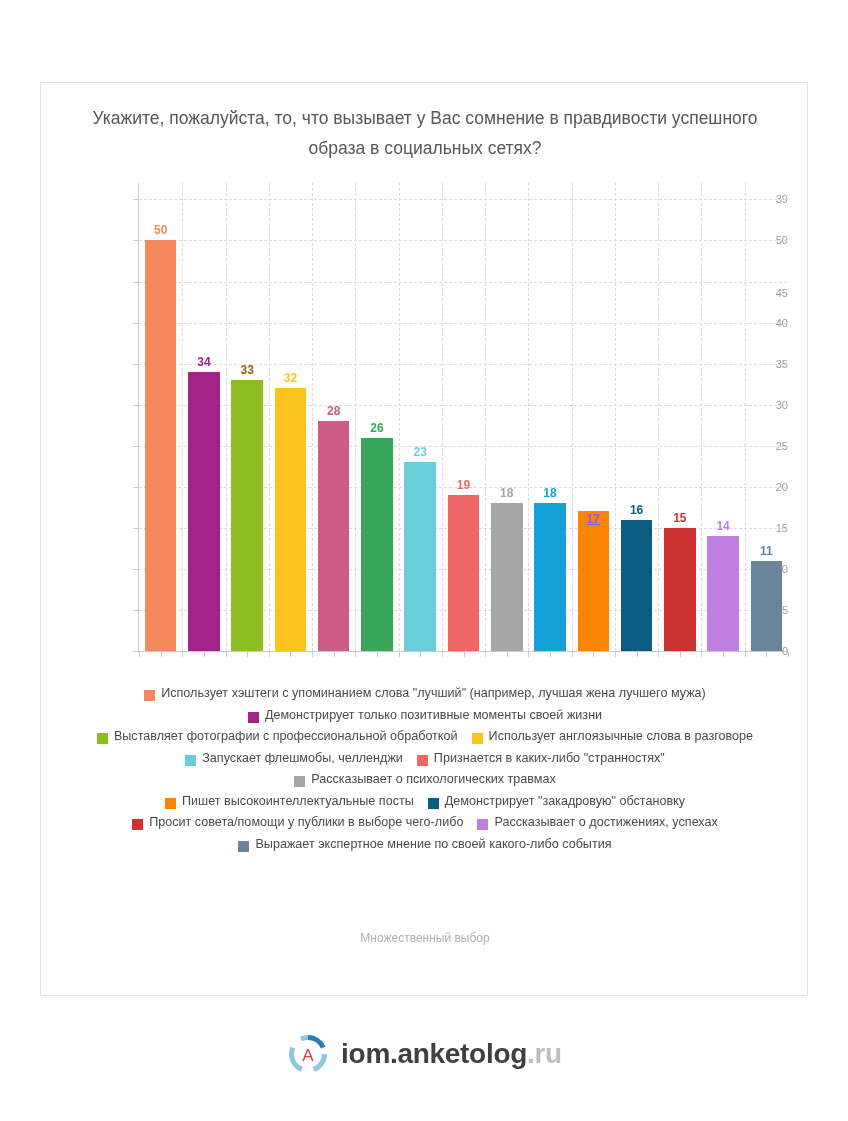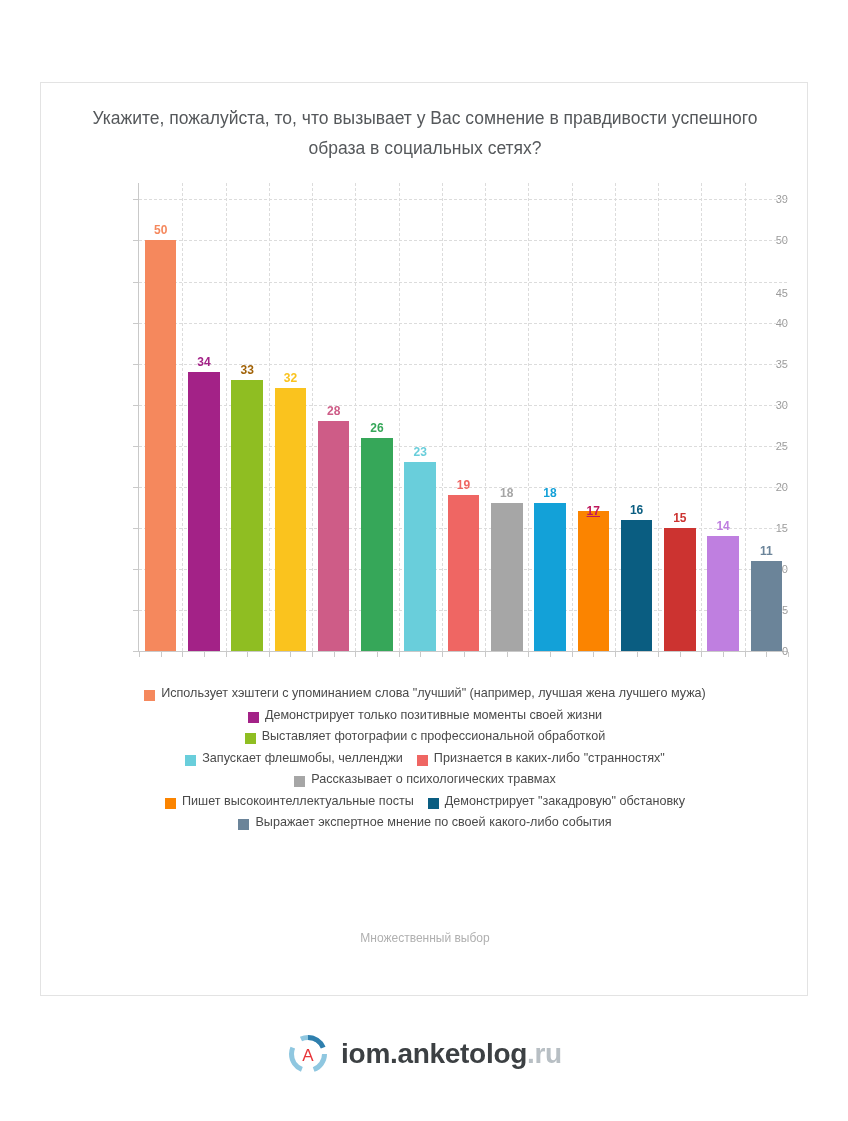--- a/index.html
+++ b/index.html
@@ -323,21 +323,21 @@
           <div class="bar-label" style="left: 216.333px; width: 43.2667px; top: 251.526px; color: rgb(54, 167, 89);">26</div>
           <div class="bar" title="Запускает флешмобы, челленджи: 23" style="left: 265.441px; width: 31.5847px; height: 188.842px; background: rgb(105, 206, 219);"></div>
           <div class="bar-label" style="left: 259.6px; width: 43.2667px; top: 276.158px; color: rgb(105, 206, 219);">23</div>
           <div class="bar" title="Признается в каких-либо &quot;странностях&quot;: 19" style="left: 308.708px; width: 31.5847px; height: 156px; background: rgb(239, 102, 99);"></div>
           <div class="bar-label" style="left: 302.867px; width: 43.2667px; top: 309px; color: rgb(239, 102, 99);">19</div>
           <div class="bar" title="Рассказывает о психологических травмах: 18" style="left: 351.974px; width: 31.5847px; height: 147.789px; background: rgb(166, 166, 166);"></div>
           <div class="bar-label" style="left: 346.133px; width: 43.2667px; top: 317.211px; color: rgb(166, 166, 166);">18</div>
           <div class="bar" title="Показывает свои слабые стороны (например, депрессивное состояние, выгорание): 18" style="left: 395.241px; width: 31.5847px; height: 147.789px; background: rgb(19, 161, 216);"></div>
           <div class="bar-label" style="left: 389.4px; width: 43.2667px; top: 317.211px; color: rgb(19, 161, 216);">18</div>
           <div class="bar" title="Пишет высокоинтеллектуальные посты: 17" style="left: 438.508px; width: 31.5847px; height: 139.579px; background: rgb(251, 132, 0);"></div>
-          <div class="bar-label" style="left: 432.667px; width: 43.2667px; top: 335px; color: #be185d; text-decoration: underline;">17</div>
+          <div class="bar-label" style="left: 432.667px; width: 43.2667px; top: 343px; color: #8b5cf6; text-decoration: underline;">17</div>
           <div class="bar" title="Демонстрирует &quot;закадровую&quot; обстановку: 16" style="left: 481.774px; width: 31.5847px; height: 131.368px; background: rgb(10, 93, 129);"></div>
           <div class="bar-label" style="left: 475.933px; width: 43.2667px; top: 333.632px; color: rgb(10, 93, 129);">16</div>
           <div class="bar" title="Просит совета/помощи у публики в выборе чего-либо: 15" style="left: 525.041px; width: 31.5847px; height: 123.158px; background: rgb(204, 51, 48);"></div>
           <div class="bar-label" style="left: 519.2px; width: 43.2667px; top: 341.842px; color: rgb(204, 51, 48);">15</div>
           <div class="bar" title="Рассказывает о достижениях, успехах: 14" style="left: 568.308px; width: 31.5847px; height: 114.947px; background: rgb(191, 127, 224);"></div>
           <div class="bar-label" style="left: 562.467px; width: 43.2667px; top: 350.053px; color: rgb(191, 127, 224);">14</div>
           <div class="bar" title="Выражает экспертное мнение по поводу какого-либо события: 11" style="left: 611.574px; width: 31.5847px; height: 90.3158px; background: rgb(107, 132, 153);"></div>
           <div class="bar-label" style="left: 605.733px; width: 43.2667px; top: 374.684px; color: rgb(107, 132, 153);">11</div>
         </div>
     </div>
@@ -353,20 +353,24 @@
           <div class="legend-item">
             <span class="legend-swatch" style="background: rgb(163, 34, 135);"></span>
             <span class="legend-text">Демонстрирует только позитивные моменты своей жизни</span>
           </div>
         </div>
         <div class="legend-row">
           <div class="legend-item">
             <span class="legend-swatch" style="background: rgb(143, 190, 34);"></span>
             <span class="legend-text">Выставляет фотографии с профессиональной обработкой</span>
           </div>
+          <div class="legend-item">
+            <span class="legend-swatch" style="background: rgb(250, 195, 30);"></span>
+            <span class="legend-text">Использует англоязычные слова в разговоре</span>
+          </div>
         </div>
         <div class="legend-row">
           <div class="legend-item">
             <span class="legend-swatch" style="background: rgb(105, 206, 219);"></span>
             <span class="legend-text">Запускает флешмобы, челленджи</span>
           </div>
           <div class="legend-item">
             <span class="legend-swatch" style="background: rgb(239, 102, 99);"></span>
             <span class="legend-text">Признается в каких-либо "странностях"</span>
           </div>
@@ -378,20 +382,30 @@
           </div>
         </div>
         <div class="legend-row">
           <div class="legend-item">
             <span class="legend-swatch" style="background: rgb(251, 132, 0);"></span>
             <span class="legend-text">Пишет высокоинтеллектуальные посты</span>
           </div>
           <div class="legend-item">
             <span class="legend-swatch" style="background: rgb(10, 93, 129);"></span>
             <span class="legend-text">Демонстрирует "закадровую" обстановку</span>
+          </div>
+        </div>
+        <div class="legend-row">
+          <div class="legend-item">
+            <span class="legend-swatch" style="background: rgb(204, 51, 48);"></span>
+            <span class="legend-text">Просит совета/помощи у публики в выборе чего-либо</span>
+          </div>
+          <div class="legend-item">
+            <span class="legend-swatch" style="background: rgb(191, 127, 224);"></span>
+            <span class="legend-text">Рассказывает о достижениях, успехах</span>
           </div>
         </div>
         <div class="legend-row">
           <div class="legend-item">
             <span class="legend-swatch" style="background: rgb(107, 132, 153);"></span>
             <span class="legend-text">Выражает экспертное мнение по своей какого-либо события</span>
           </div>
         </div>
       </div>
 

